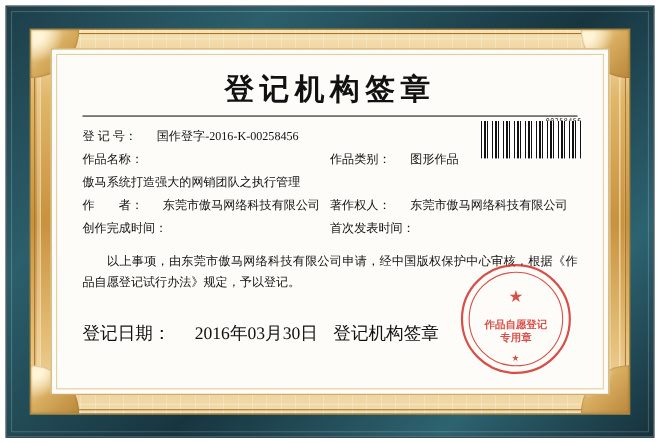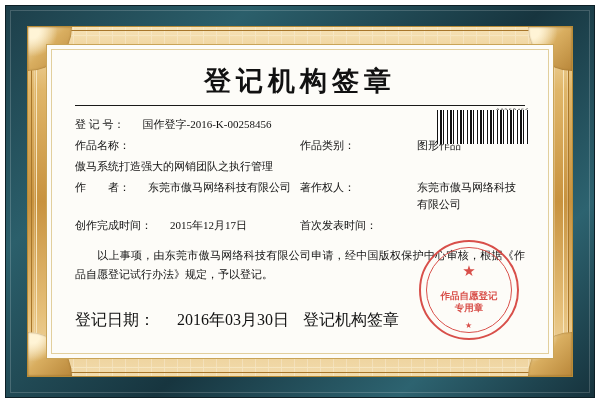--- a/index.html
+++ b/index.html
@@ -81,21 +81,21 @@
   }
   .fields{
     position:relative;
     padding:0 6px;
     color:#111;
     font-size:11px;
     line-height:17px;
   }
   .row{display:flex;align-items:flex-start;margin-bottom:4px;}
   .col-l{width:50%;display:flex;}
-  .col-r{width:50%;display:flex;gap:44px;}
+  .col-r{width:50%;display:flex;}
   .lbl{white-space:nowrap;color:#111;}
   .val{margin-left:18px;color:#111;}
   .barcode{
     position:absolute;right:2px;top:-6px;width:92px;height:34px;
     background:
       repeating-linear-gradient(90deg,#111 0 1px,#fff 1px 3px,#111 3px 5px,#fff 5px 6px,#111 6px 7px,#fff 7px 10px);
   }
   .barcode-num{
     position:absolute;right:2px;top:-14px;font-size:6px;letter-spacing:.5px;color:#222;
     font-family:"DejaVu Sans Mono","Liberation Mono",monospace;
@@ -187,21 +187,20 @@
         </div>
         <div class="col-r">
           <span class="lbl">著作权人：</span>
           <span class="val">东莞市傲马网络科技有限公司</span>
         </div>
       </div>
 
       <div class="row">
         <div class="col-l">
           <span class="lbl">创作完成时间：</span>
-          <span class="val">2015年12月17日</span>
         </div>
         <div class="col-r">
           <span class="lbl">首次发表时间：</span>
           <span class="val"></span>
         </div>
       </div>
 
     </div>
 
     <div class="para">

